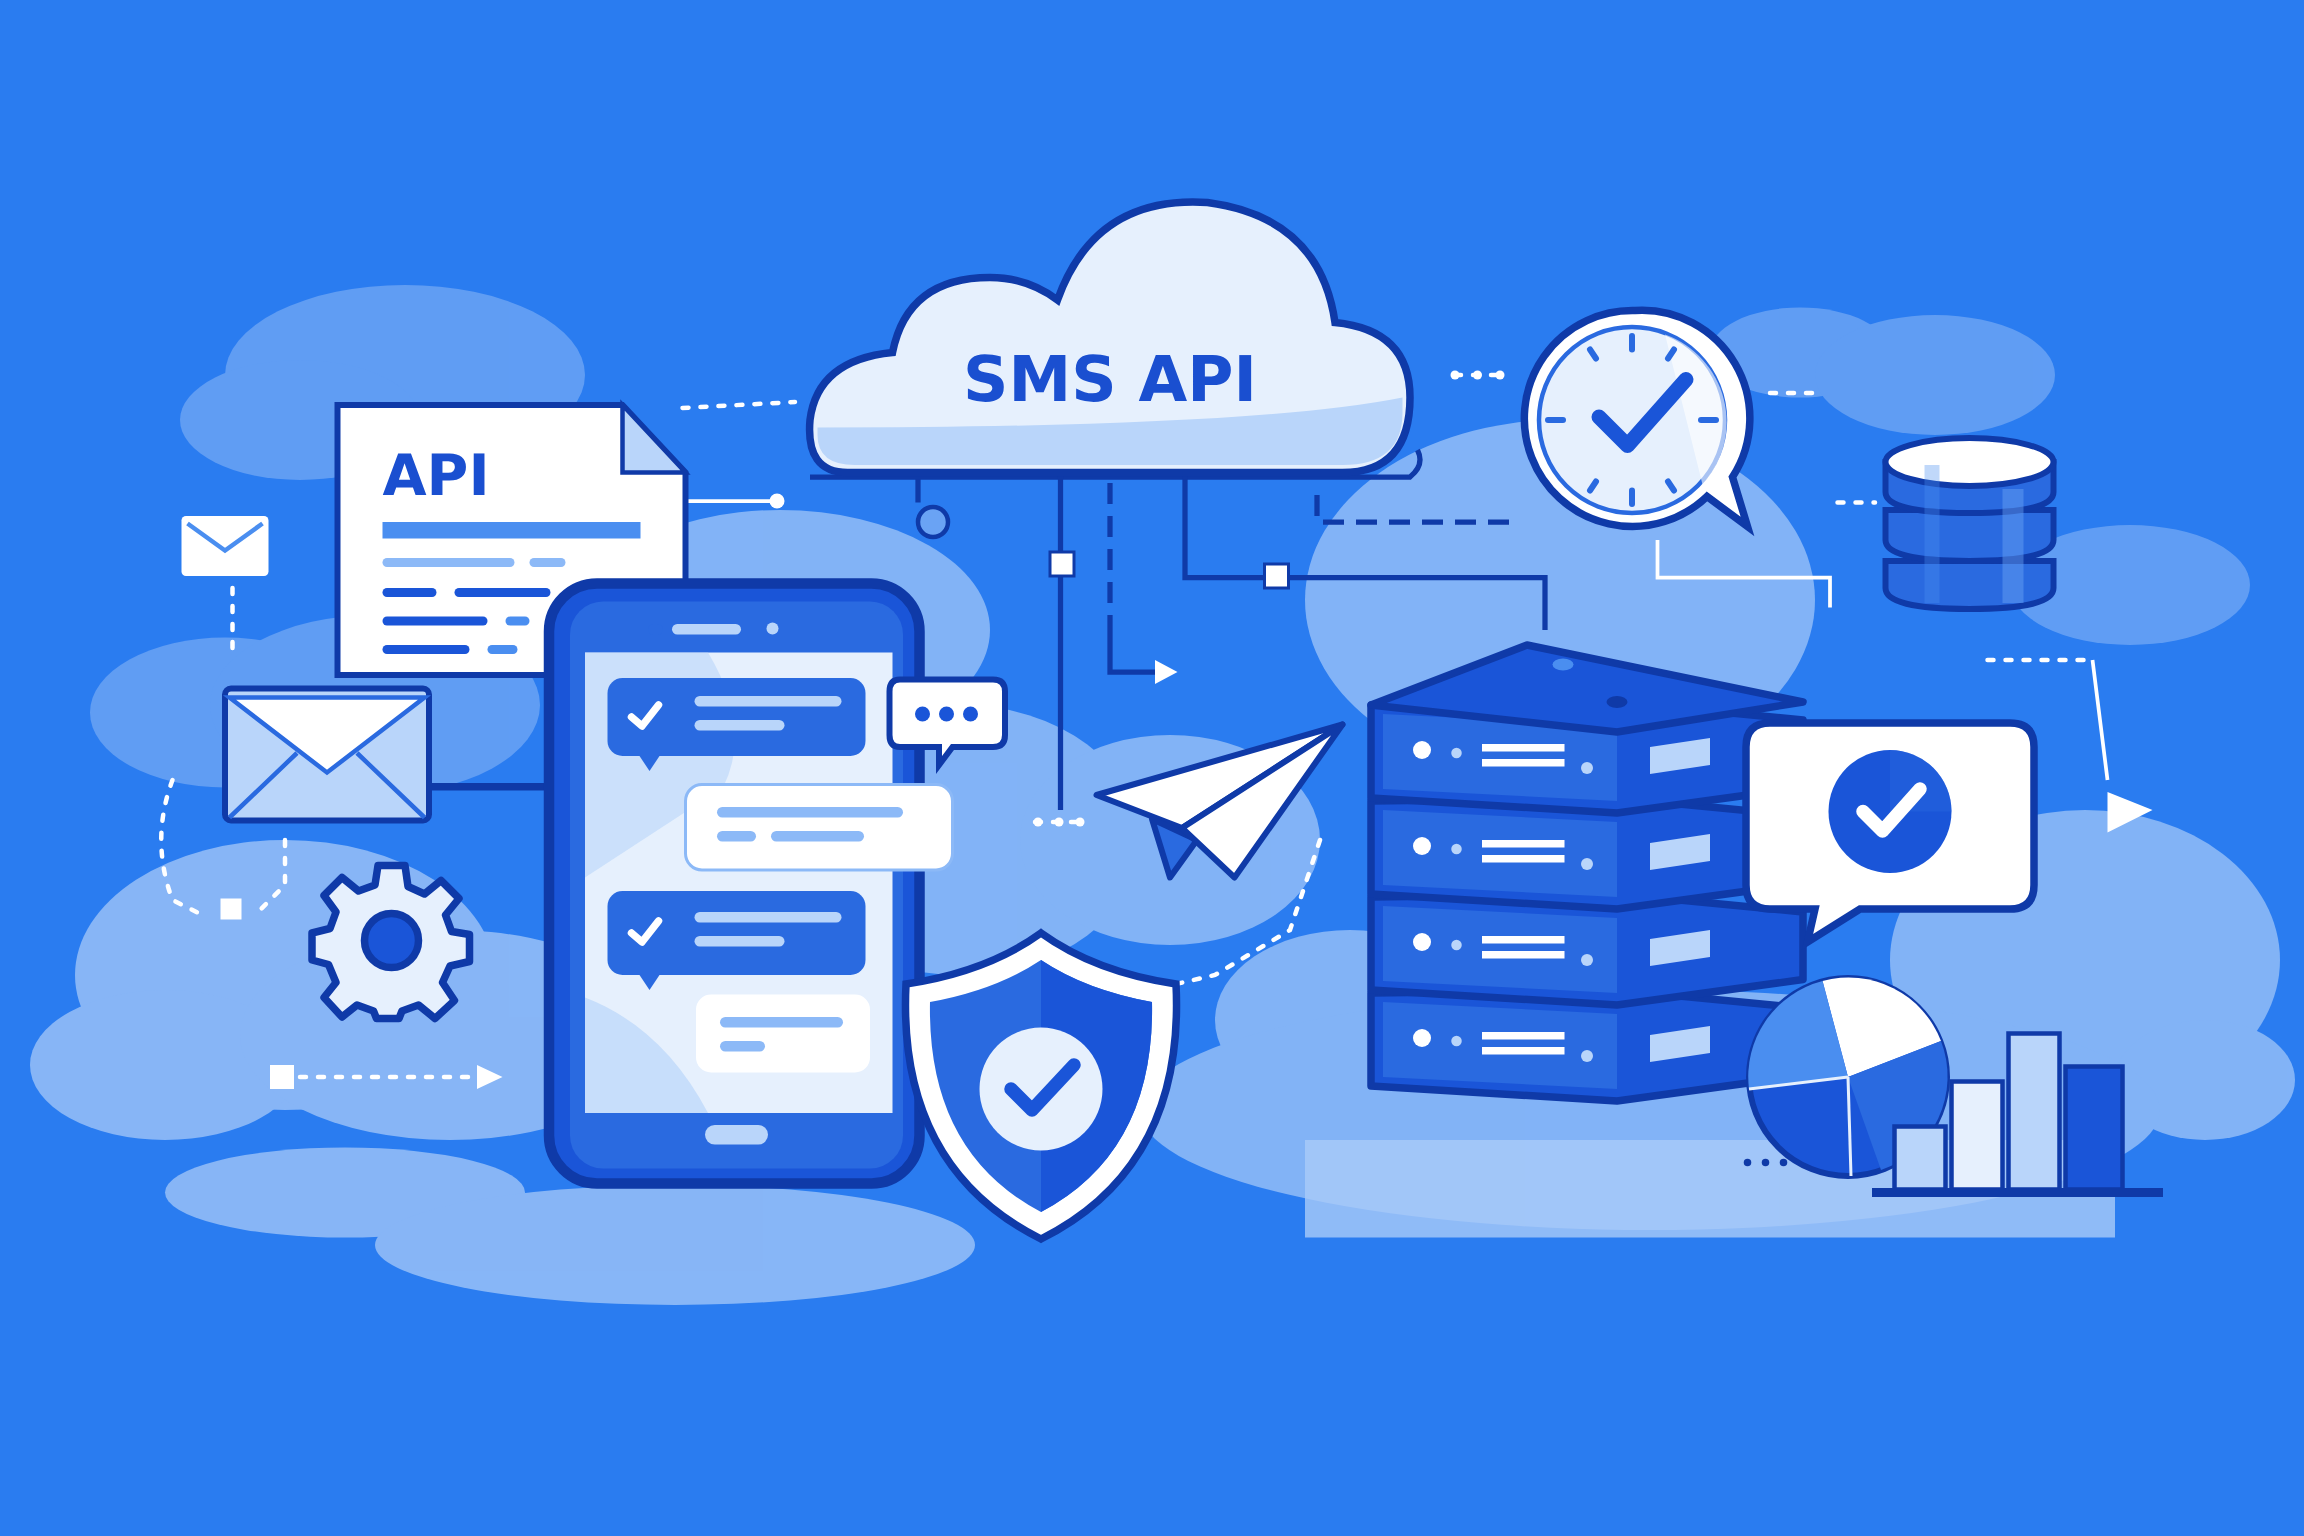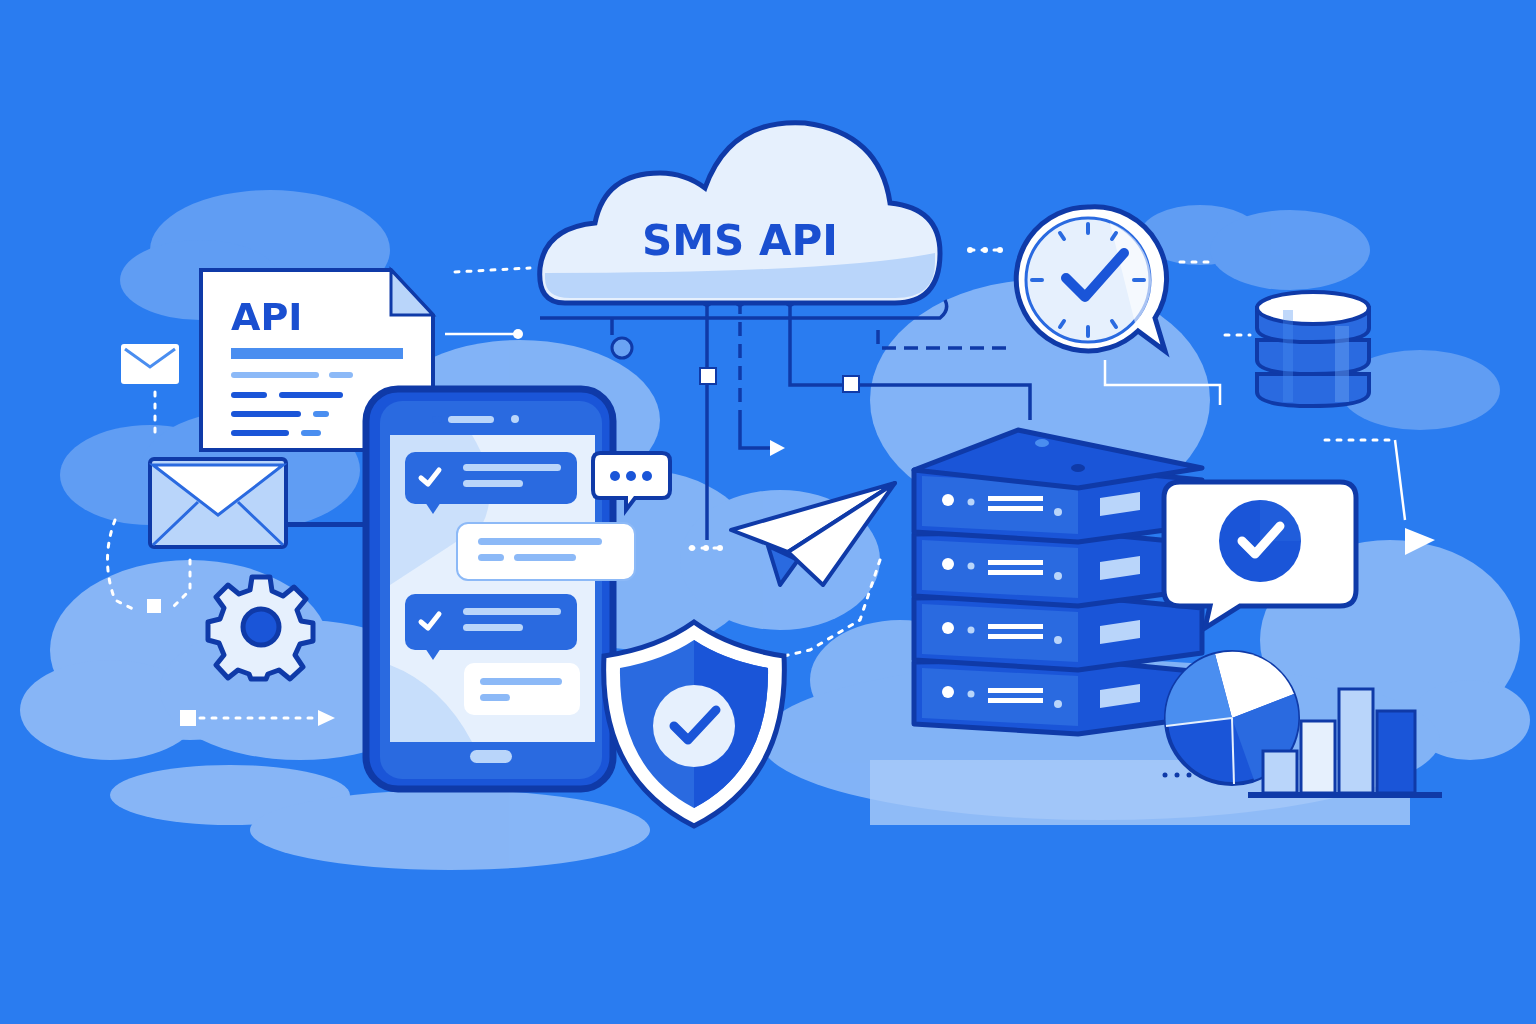--- a/index.html
+++ b/index.html
@@ -104,29 +104,29 @@
   <g fill="#ffffff">
     <circle cx="985" cy="250" r="3"></circle>
       <circle cx="1000" cy="250" r="3"></circle>
       <circle cx="970" cy="250" r="3"></circle>
     <circle cx="692" cy="548" r="3"></circle>
       <circle cx="706" cy="548" r="3"></circle>
       <circle cx="720" cy="548" r="3"></circle>
   </g>
 </svg>
 
-<div class="abs" style="left:535px;top:113px;width:410px;height:200px;">
+<div class="abs" style="left:535px;top:125px;width:410px;height:200px;">
   <svg width="410" height="200" viewBox="0 0 410 200">
     <path d="M30 190 Q2 190 5 155 Q10 115 60 110 Q70 60 125 60 Q150 60 170 75 Q195 5 270 10 Q345 20 355 90 Q405 95 405 140 Q405 190 360 190 Z" fill="#e6f0fd" stroke="#0f3aa8" stroke-width="5"></path>
     <path d="M10 165 Q10 185 35 185 L360 185 Q400 185 400 150 L400 140 Q300 160 10 160 Z" fill="#b9d5fa"></path>
     <text x="205" y="142" text-anchor="middle" font-size="42" class="title-text">SMS API</text>
   </svg>
 </div>
 
-<div class="abs" style="left:196px;top:265px;width:240px;height:190px;text-decoration:underline;">
+<div class="abs" style="left:220px;top:265px;width:240px;height:190px;text-decoration:underline;">
   <svg width="240" height="190" viewBox="0 0 240 190">
     <path d="M5 5 L195 5 L237 50 L237 185 L5 185 Z" fill="#ffffff" stroke="#0f3aa8" stroke-width="4"></path>
     <path d="M195 5 L195 50 L237 50 Z" fill="#b9d5fa" stroke="#0f3aa8" stroke-width="3"></path>
     <text x="35" y="65" font-size="38" class="title-text">API</text>
     <rect x="35" y="83" width="172" height="11" fill="#4a8ef0"></rect>
     <rect x="35" y="107" width="88" height="6" rx="3" fill="#8cb9f7"></rect>
       <rect x="133" y="107" width="24" height="6" rx="3" fill="#8cb9f7"></rect>
     <rect x="35" y="127" width="36" height="6" rx="3" fill="#1a55d8"></rect>
       <rect x="83" y="127" width="64" height="6" rx="3" fill="#1a55d8"></rect>
     <rect x="35" y="146" width="70" height="6" rx="3" fill="#1a55d8"></rect>

